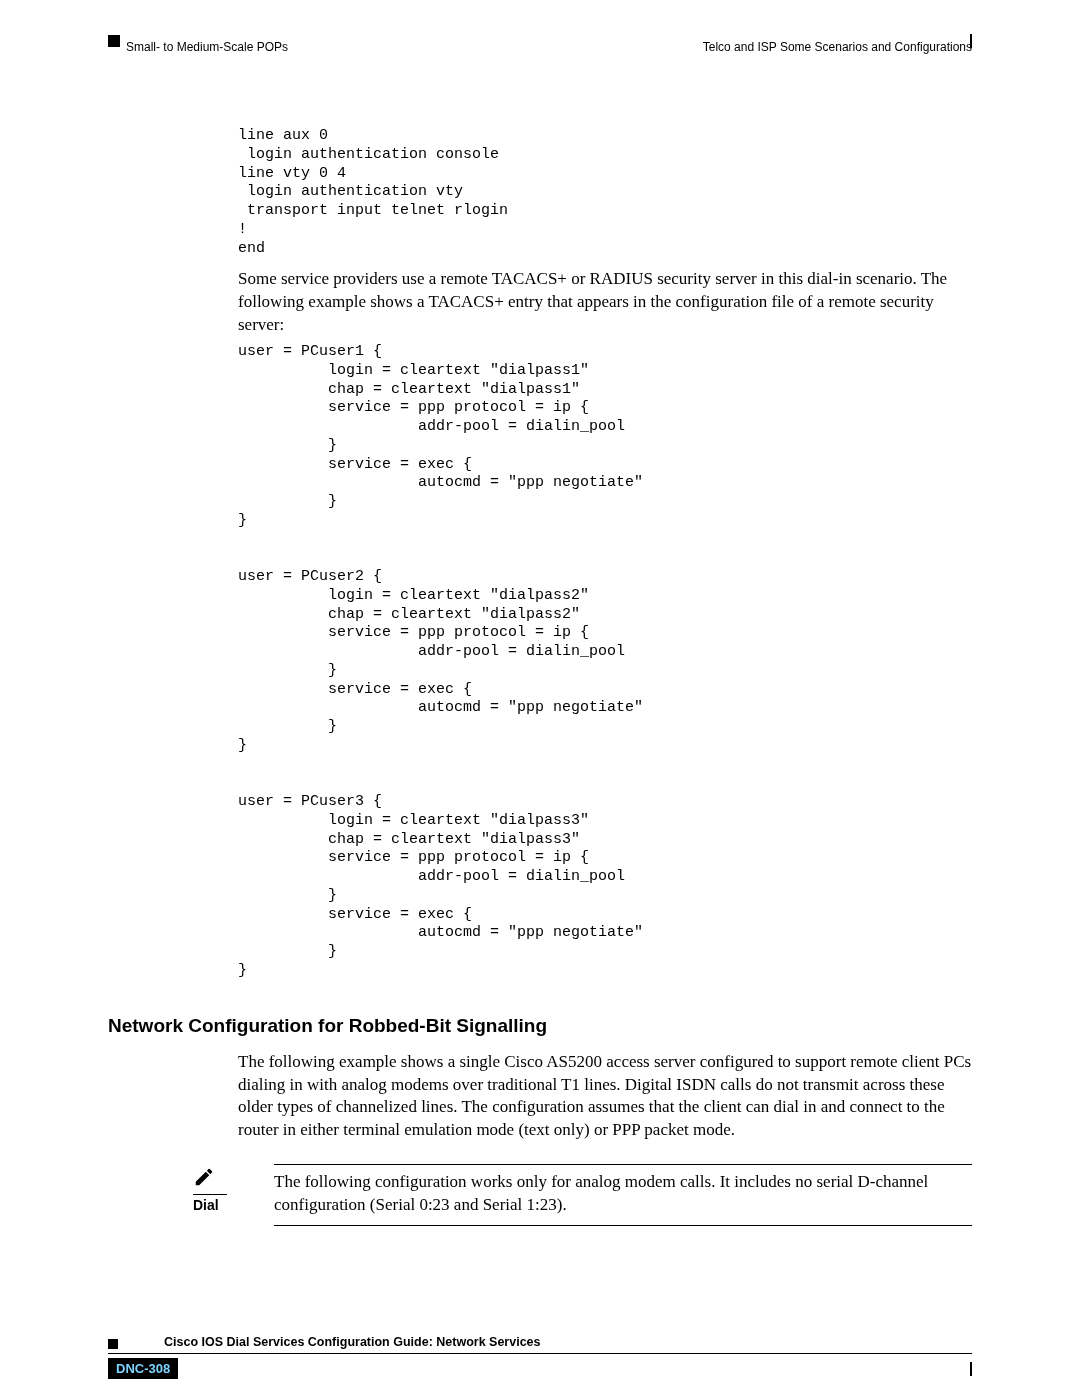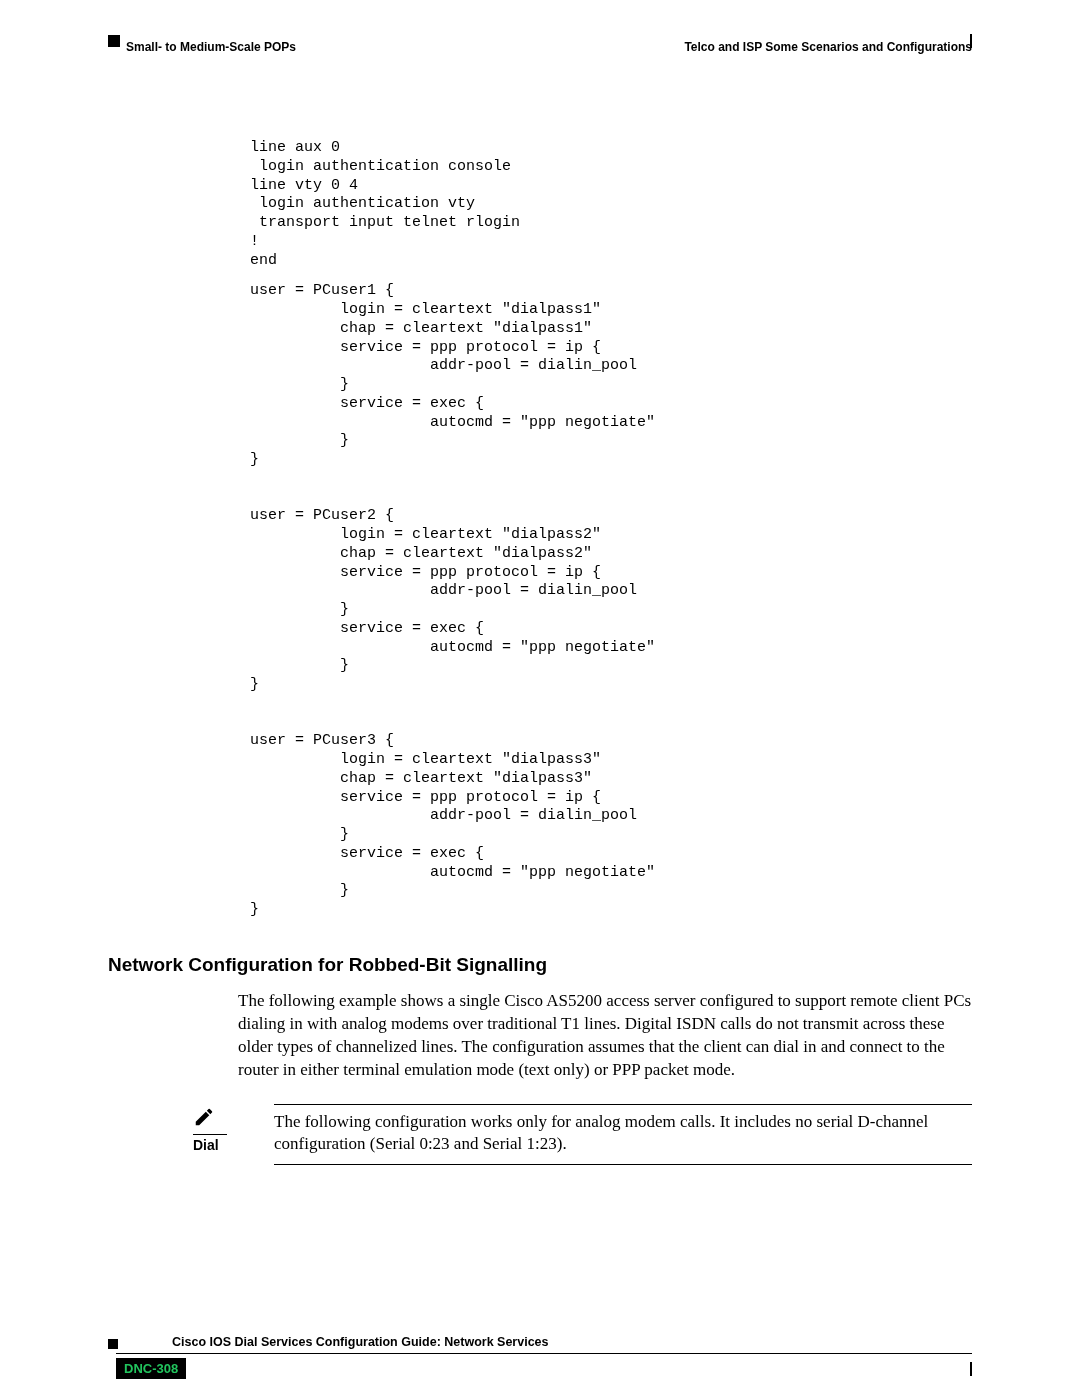--- a/index.html
+++ b/index.html
@@ -16,21 +16,21 @@
   .page {
     padding: 40px 108px 30px 108px;
     box-sizing: border-box;
     height: 100%;
     position: relative;
   }
   .header-row {
     display: flex;
     justify-content: space-between;
     font-family: Arial, Helvetica, sans-serif;
-    font-weight: bold;
+    font-weight: normal;
     font-size: 12px;
     margin-bottom: 18px;
   }
   .left-head {
     position: relative;
     padding-left: 18px;
   }
   .left-head::before {
     content: "";
     position: absolute;
@@ -52,21 +52,21 @@
     background: #000;
   }
   .content-block {
     margin-left: 130px;
   }
   .code {
     font-family: "Courier New", Courier, monospace;
     font-size: 15px;
     line-height: 1.25;
     white-space: pre;
-    margin: 12px;
+    margin: 0;
   }
   .body-text {
     font-size: 17px;
     line-height: 1.35;
     margin: 10px 0 6px 0;
   }
   .h2 {
     font-family: Arial, Helvetica, sans-serif;
     font-weight: bold;
     font-size: 19px;
@@ -100,42 +100,42 @@
     line-height: 1.35;
     margin-left: 37px;
   }
   .note-left-col {
     width:44px;
     flex-shrink:0;
   }
   .footer {
     position: absolute;
     bottom: 18px;
-    left: 116px;
+    left: 108px;
     right: 108px;
   }
   .footer-line {
     border-top: 1px solid #000;
     margin-bottom: 4px;
   }
   .footer-title {
     font-family: Arial, Helvetica, sans-serif;
     font-weight: bold;
     font-size: 12.5px;
     margin-left: 56px;
     margin-bottom: 4px;
   }
   .footer-row {
     display: flex;
     align-items: center;
     justify-content: space-between;
   }
   .page-num-box {
     background: #000;
-    color: #22c55e;
+    color: #7dd3fc;
     font-family: Arial, Helvetica, sans-serif;
     font-weight: bold;
     font-size: 13px;
     padding: 3px 8px;
   }
   .footer-right-mark {
     width: 2px;
     height: 14px;
     background: #000;
   }
@@ -165,20 +165,21 @@
 
   <div class="content-block">
     <pre class="code">line aux 0
  login authentication console
 line vty 0 4
  login authentication vty
  transport input telnet rlogin
 !
 end</pre>
 
+    <p class="body-text">Some service providers use a remote TACACS+ or RADIUS security server in this dial-in scenario. The following example shows a TACACS+ entry that appears in the configuration file of a remote security server:</p>
 
     <pre class="code">user = PCuser1 {
           login = cleartext "dialpass1"
           chap = cleartext "dialpass1"
           service = ppp protocol = ip {
                     addr-pool = dialin_pool
           }
           service = exec {
                     autocmd = "ppp negotiate"
           }

